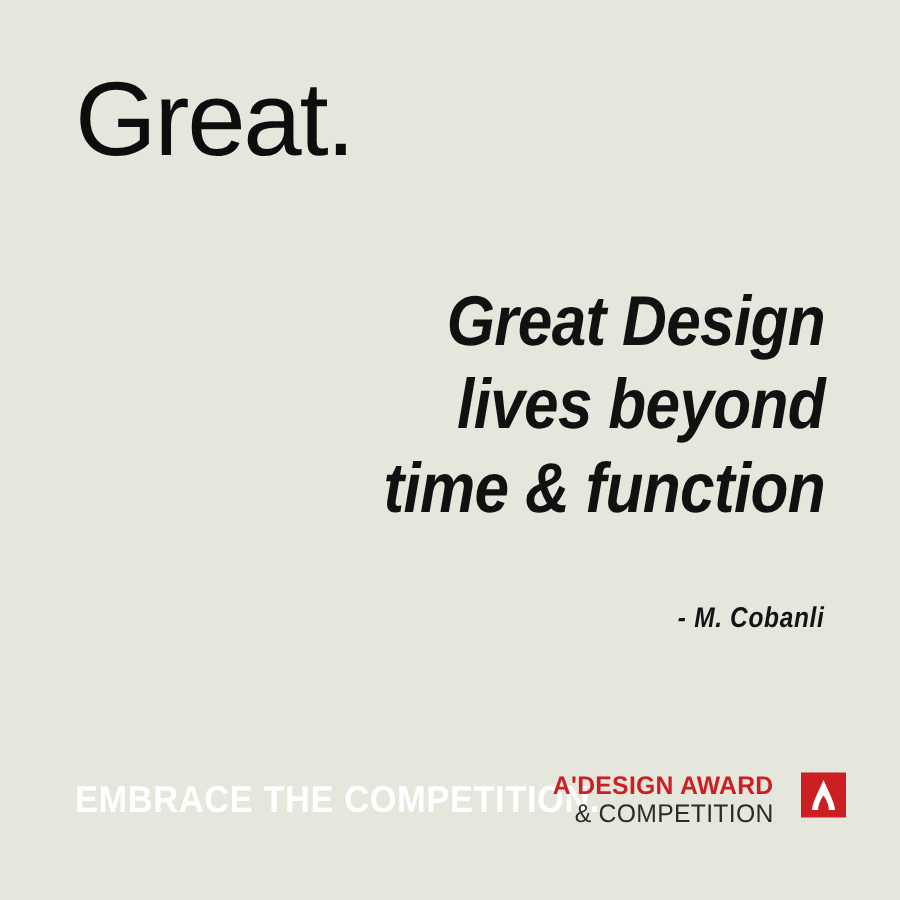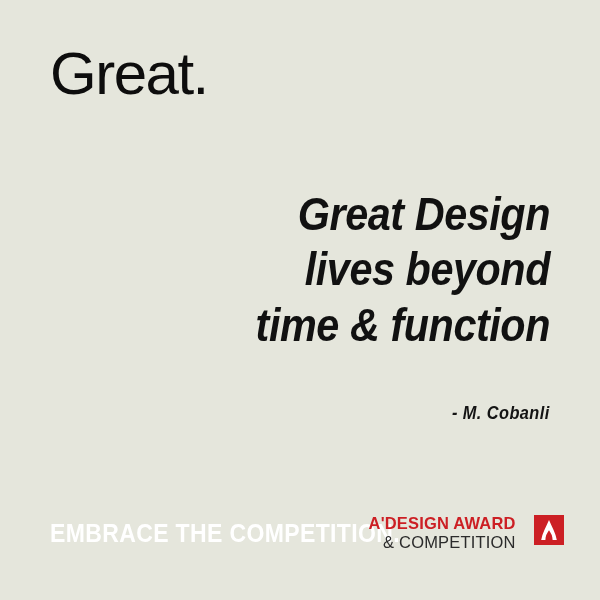--- a/index.html
+++ b/index.html
@@ -16,21 +16,21 @@
     font-family: "Liberation Sans", sans-serif;
     -webkit-font-smoothing: antialiased;
   }
 
   
   .headline {
     position: absolute;
     left: 50px;
     top: 44px;
     font-family: "Liberation Sans", sans-serif;
-    font-size: 60px;
+    font-size: 70px;
     font-weight: 300;
     letter-spacing: -1.5px;
     color: #0d0d0d;
     line-height: 1.0;
     white-space: nowrap;
   }
 
   
   .quote {
     position: absolute;

